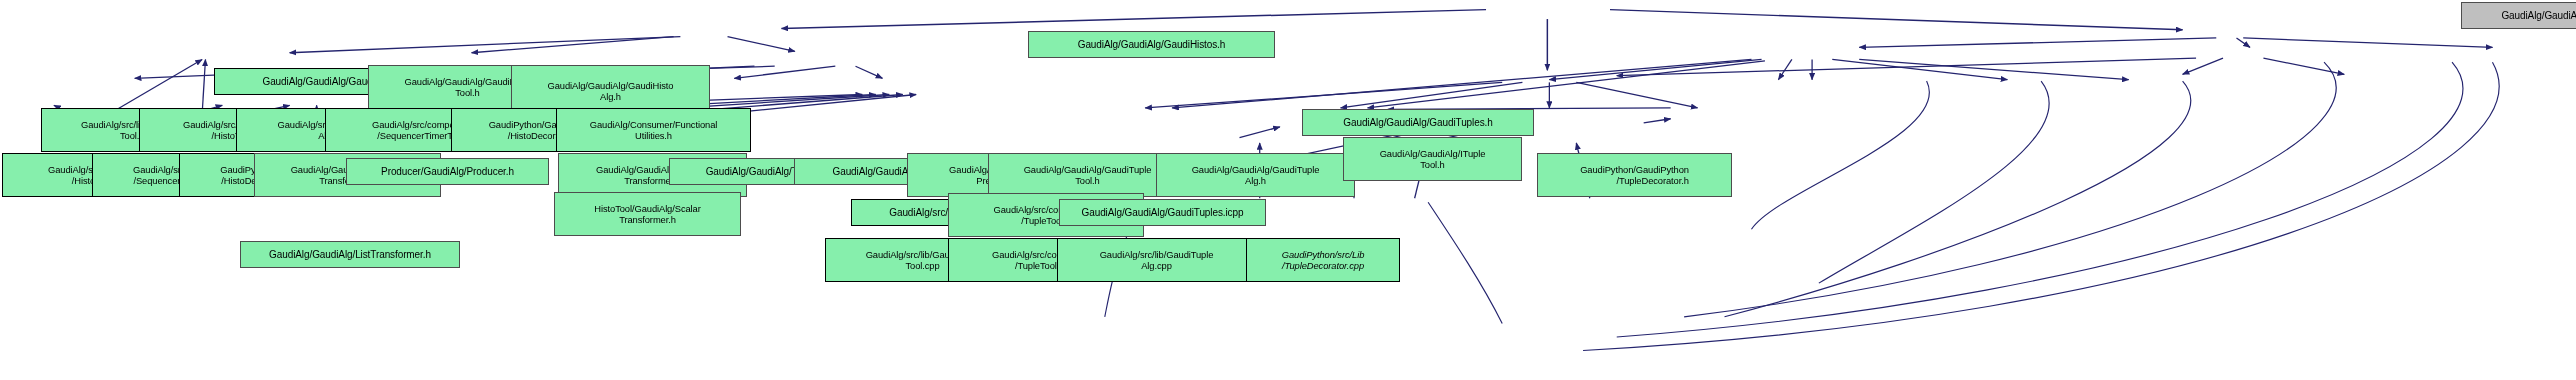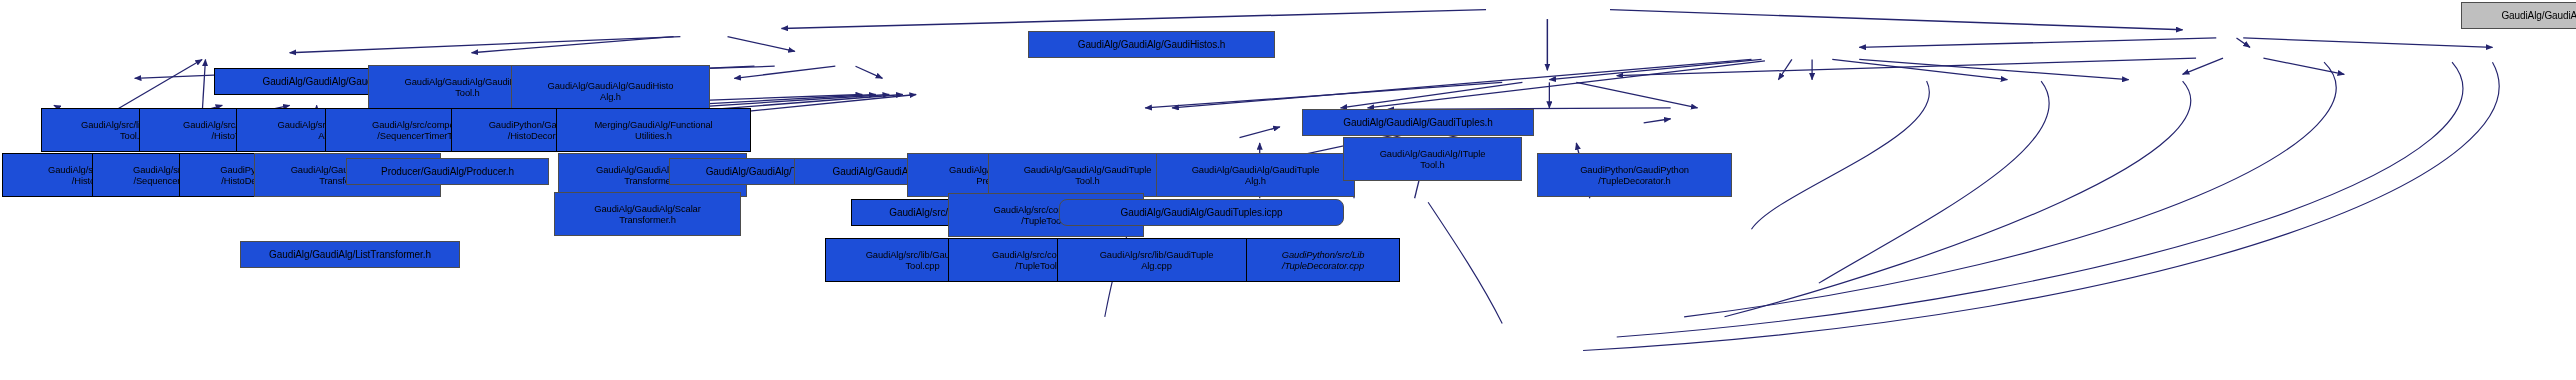--- a/index.html
+++ b/index.html
@@ -23,21 +23,21 @@
     height: 381px;
     pointer-events: none;
   }
   .node {
     position: absolute;
     box-sizing: border-box;
     display: flex;
     align-items: center;
     justify-content: center;
     text-align: center;
-    background: #1d4ed8;
+    background: #86efac;
     border: 0.7px solid #000000;
     color: #000000;
     font-size: 10px;
     line-height: 11.5px;
     letter-spacing: -0.1px;
     white-space: pre-line;
     padding: 0.7px 2px;
     z-index: 5;
   }
   .node.thick {
@@ -165,21 +165,21 @@
       <div class="node" style="left: 41px; top: 108px; width: 192px; height: 44px; font-size: 9.4px;">GaudiAlg/src/lib/GaudiHisto
 Tool.cpp</div>
       <div class="node" style="left: 139px; top: 108px; width: 193px; height: 44px; font-size: 9.4px;">GaudiAlg/src/components
 /HistoTool.h</div>
       <div class="node" style="left: 236px; top: 108px; width: 195px; height: 44px; font-size: 9.4px;">GaudiAlg/src/lib/GaudiHisto
 Alg.cpp</div>
       <div class="node" style="left: 325px; top: 108px; width: 199px; height: 44px; font-size: 9.4px;">GaudiAlg/src/components
 /SequencerTimerTool.h</div>
       <div class="node" style="left: 451px; top: 108px; width: 184px; height: 44px; font-size: 9.4px;">GaudiPython/GaudiPython
 /HistoDecorator.h</div>
-      <div class="node" style="left: 556px; top: 108px; width: 195px; height: 44px; font-size: 9.4px;">Merging/GaudiAlg/Functional
+      <div class="node" style="left: 556px; top: 108px; width: 195px; height: 44px; font-size: 9.4px;">GaudiAlg/Consumer/Functional
 Utilities.h</div>
       <div class="node" style="left: 2px; top: 153px; width: 197px; height: 44px; font-size: 9.4px;">GaudiAlg/src/components
 /HistoTool.cpp</div>
       <div class="node" style="left: 92px; top: 153px; width: 187px; height: 44px; font-size: 9.4px;">GaudiAlg/src/components
 /SequencerTimerTool.cpp</div>
       <div class="node" style="left: 179px; top: 153px; width: 165px; height: 44px; font-size: 9.4px;">GaudiPython/src/Lib
 /HistoDecorator.cpp</div>
       <div class="node thick" style="left: 254px; top: 153px; width: 187px; height: 44px; font-size: 9.4px;">GaudiAlg/GaudiAlg/Merging
 Transformer.h</div>
       <div class="node thick" style="left: 346px; top: 158px; width: 203px; height: 27px;">Producer/GaudiAlg/Producer.h</div>
@@ -188,29 +188,29 @@
       <div class="node thick" style="left: 669px; top: 158px; width: 220px; height: 27px;">GaudiAlg/GaudiAlg/Transformer.h</div>
       <div class="node thick" style="left: 794px; top: 158px; width: 216px; height: 27px;">GaudiAlg/GaudiAlg/Consumer.h</div>
       <div class="node thick" style="left: 907px; top: 153px; width: 185px; height: 44px; font-size: 9.4px;">GaudiAlg/GaudiAlg/Filter
 Predicate.h</div>
       <div class="node thick" style="left: 988px; top: 153px; width: 199px; height: 44px; font-size: 9.4px;">GaudiAlg/GaudiAlg/GaudiTuple
 Tool.h</div>
       <div class="node thick" style="left: 1156px; top: 153px; width: 199px; height: 44px; font-size: 9.4px;">GaudiAlg/GaudiAlg/GaudiTuple
 Alg.h</div>
       <div class="node thick" style="left: 1343px; top: 137px; width: 179px; height: 44px; font-size: 9.4px;">GaudiAlg/GaudiAlg/ITuple
 Tool.h</div>
-      <div class="node thick" style="left: 1537px; top: 153px; width: 195px; height: 44px; font-size: 9.4px;">GaudiPython/GaudiPython
+      <div class="node thick" style="left: 1537px; top: 153px; width: 195px; height: 44px; font-size: 9.4px; text-align: right;">GaudiPython/GaudiPython
 /TupleDecorator.h</div>
       <div class="node thick" style="left: 240px; top: 197px; width: 220px; height: 27px; margin-top: 44px;">GaudiAlg/GaudiAlg/ListTransformer.h</div>
-      <div class="node thick" style="left: 554px; top: 192px; width: 187px; height: 44px; font-size: 9.4px;">GaudiAlg/GaudiAlg/Scalar
+      <div class="node thick" style="left: 554px; top: 192px; width: 187px; height: 44px; font-size: 9.4px;">HistoTool/GaudiAlg/Scalar
 Transformer.h</div>
       <div class="node" style="left: 851px; top: 199px; width: 201px; height: 27px;">GaudiAlg/src/lib/GetAlgs.cpp</div>
       <div class="node thick" style="left: 948px; top: 193px; width: 196px; height: 44px; font-size: 9.4px;">GaudiAlg/src/components
 /TupleTool.h</div>
-      <div class="node thick" style="left: 1059px; top: 199px; width: 285px; height: 27px; border-radius: 8px;">GaudiAlg/GaudiAlg/GaudiTuples.icpp</div>
+      <div class="node thick" style="left: 1059px; top: 199px; width: 207px; height: 27px;">GaudiAlg/GaudiAlg/GaudiTuples.icpp</div>
       <div class="node" style="left: 825px; top: 238px; width: 195px; height: 44px; font-size: 9.4px;">GaudiAlg/src/lib/GaudiTuple
 Tool.cpp</div>
       <div class="node" style="left: 948px; top: 238px; width: 193px; height: 44px; font-size: 9.4px;">GaudiAlg/src/components
 /TupleTool.cpp</div>
       <div class="node" style="left: 1057px; top: 238px; width: 199px; height: 44px; font-size: 9.4px;">GaudiAlg/src/lib/GaudiTuple
 Alg.cpp</div>
       <div class="node" style="left: 1246px; top: 238px; width: 154px; height: 44px; font-size: 9.4px; font-style: italic;">GaudiPython/src/Lib
 /TupleDecorator.cpp</div>
     </div>
 </div>

